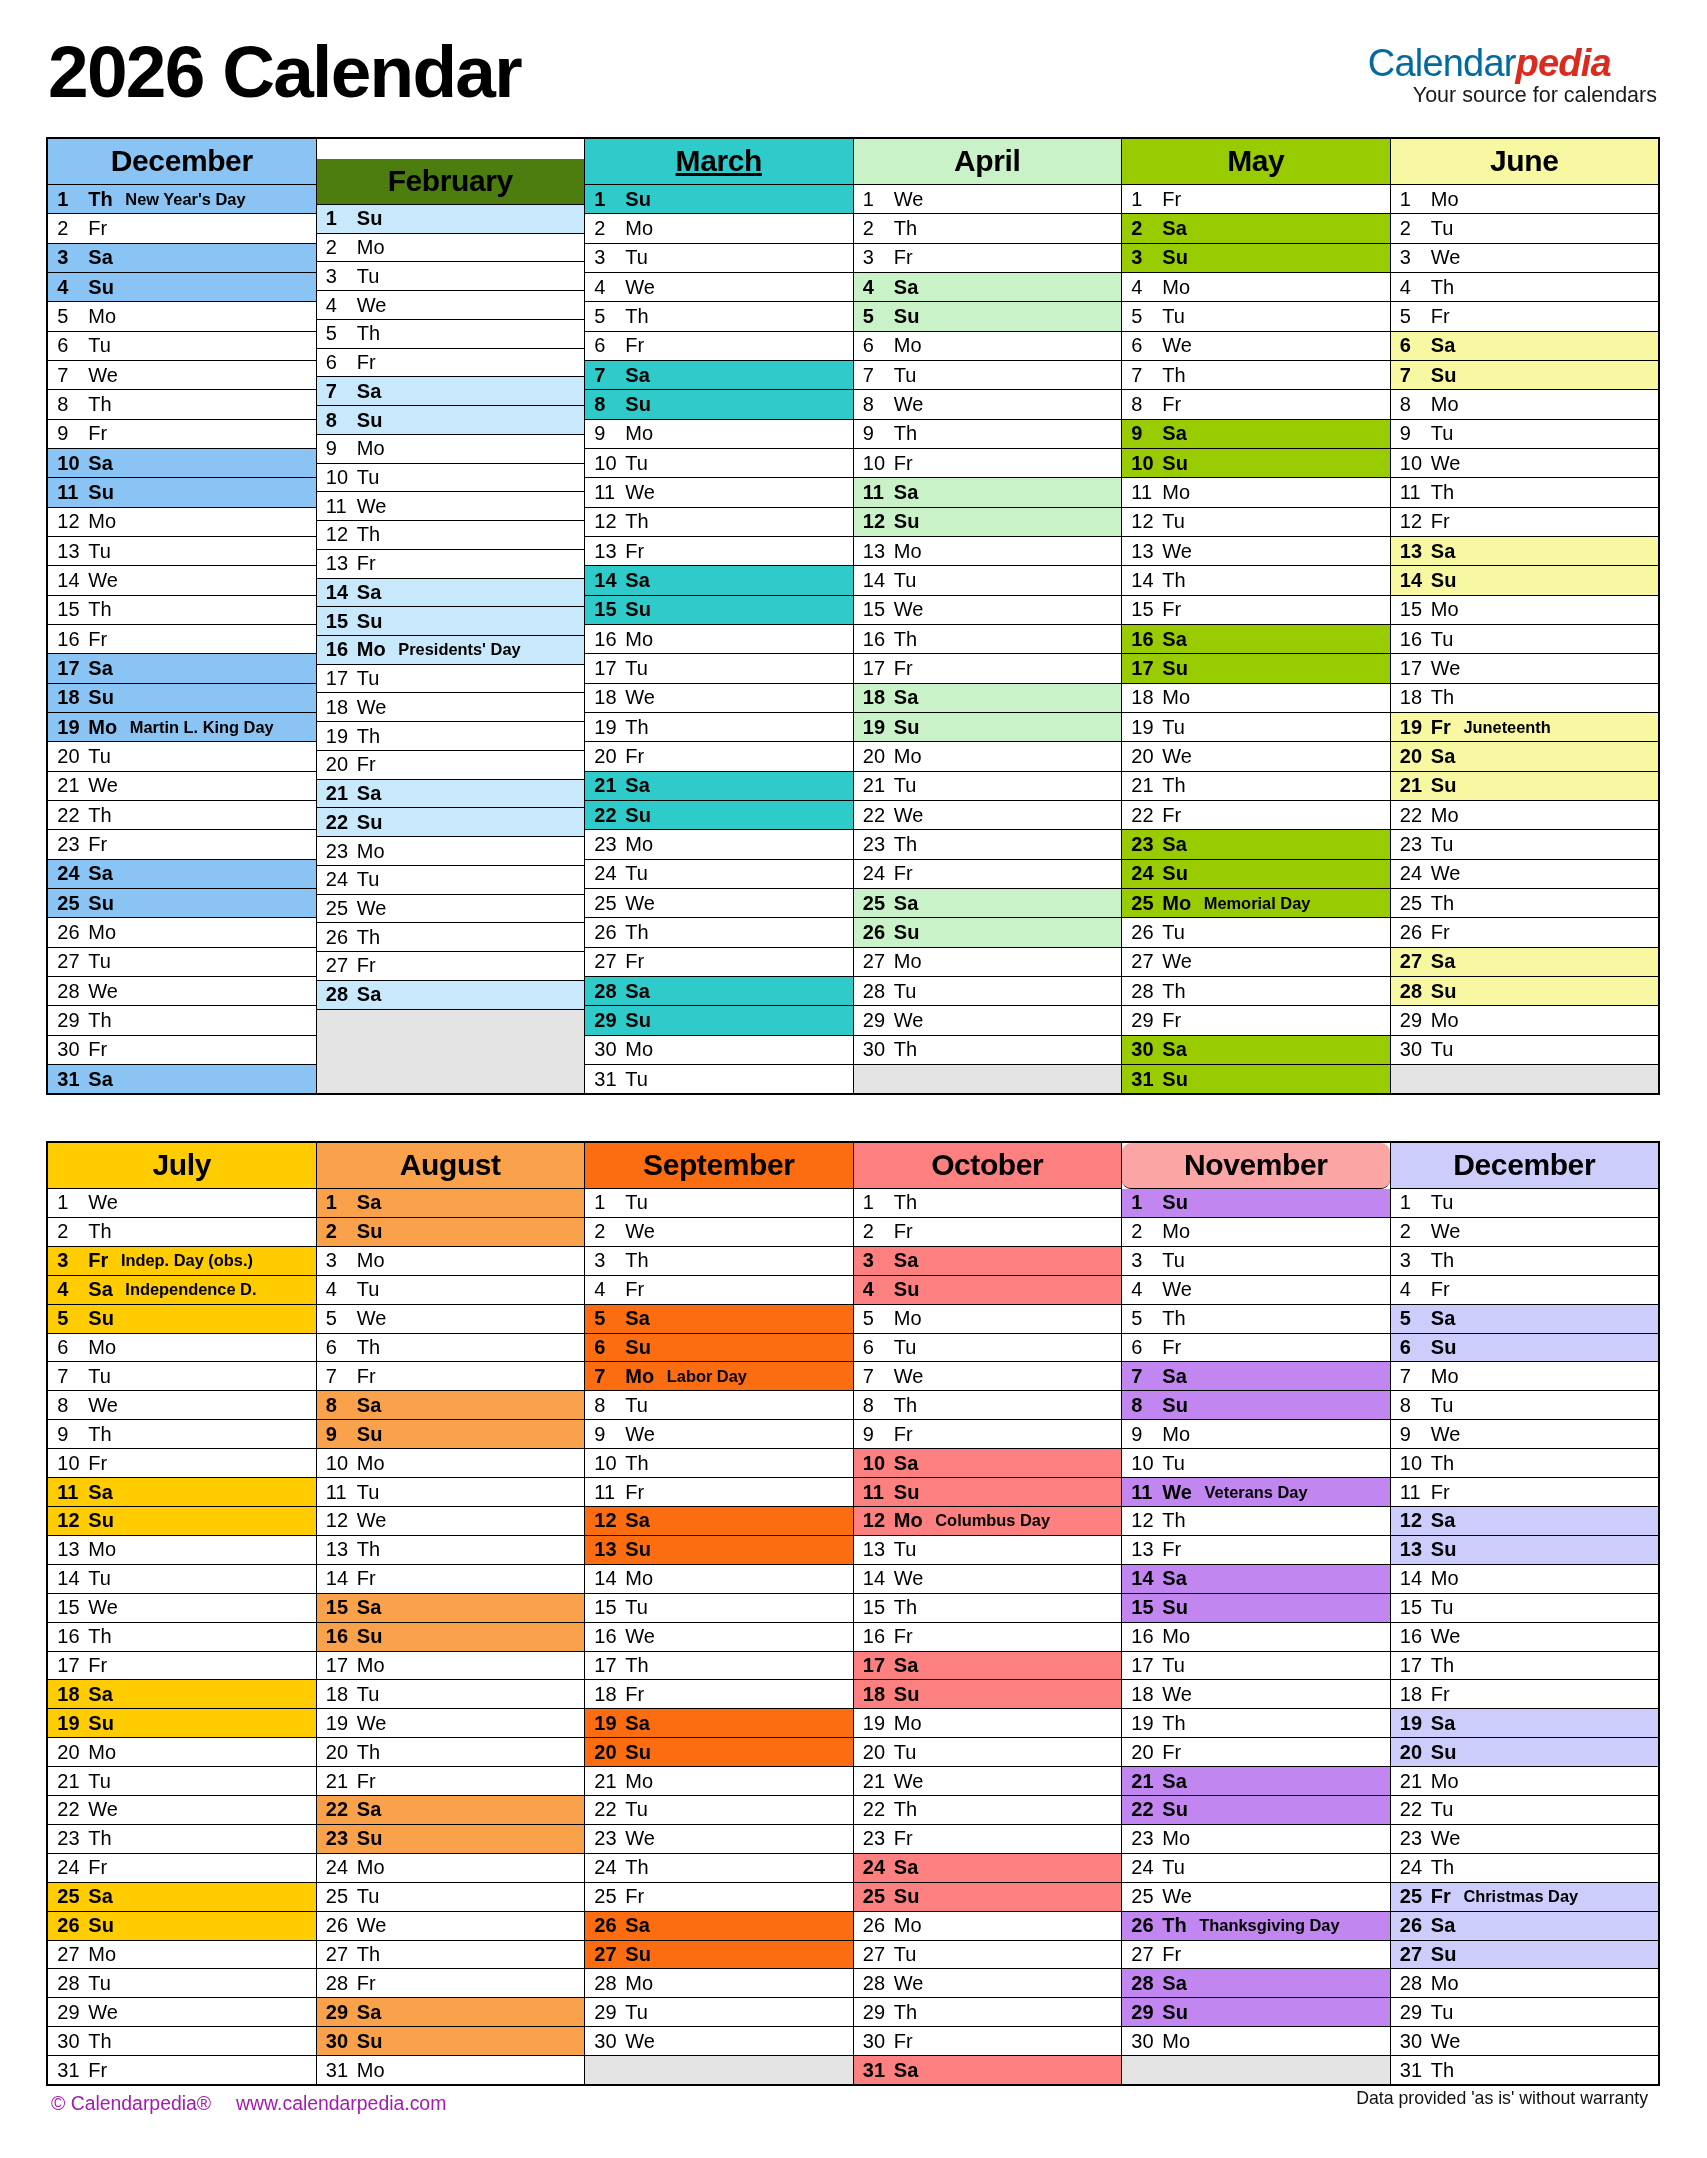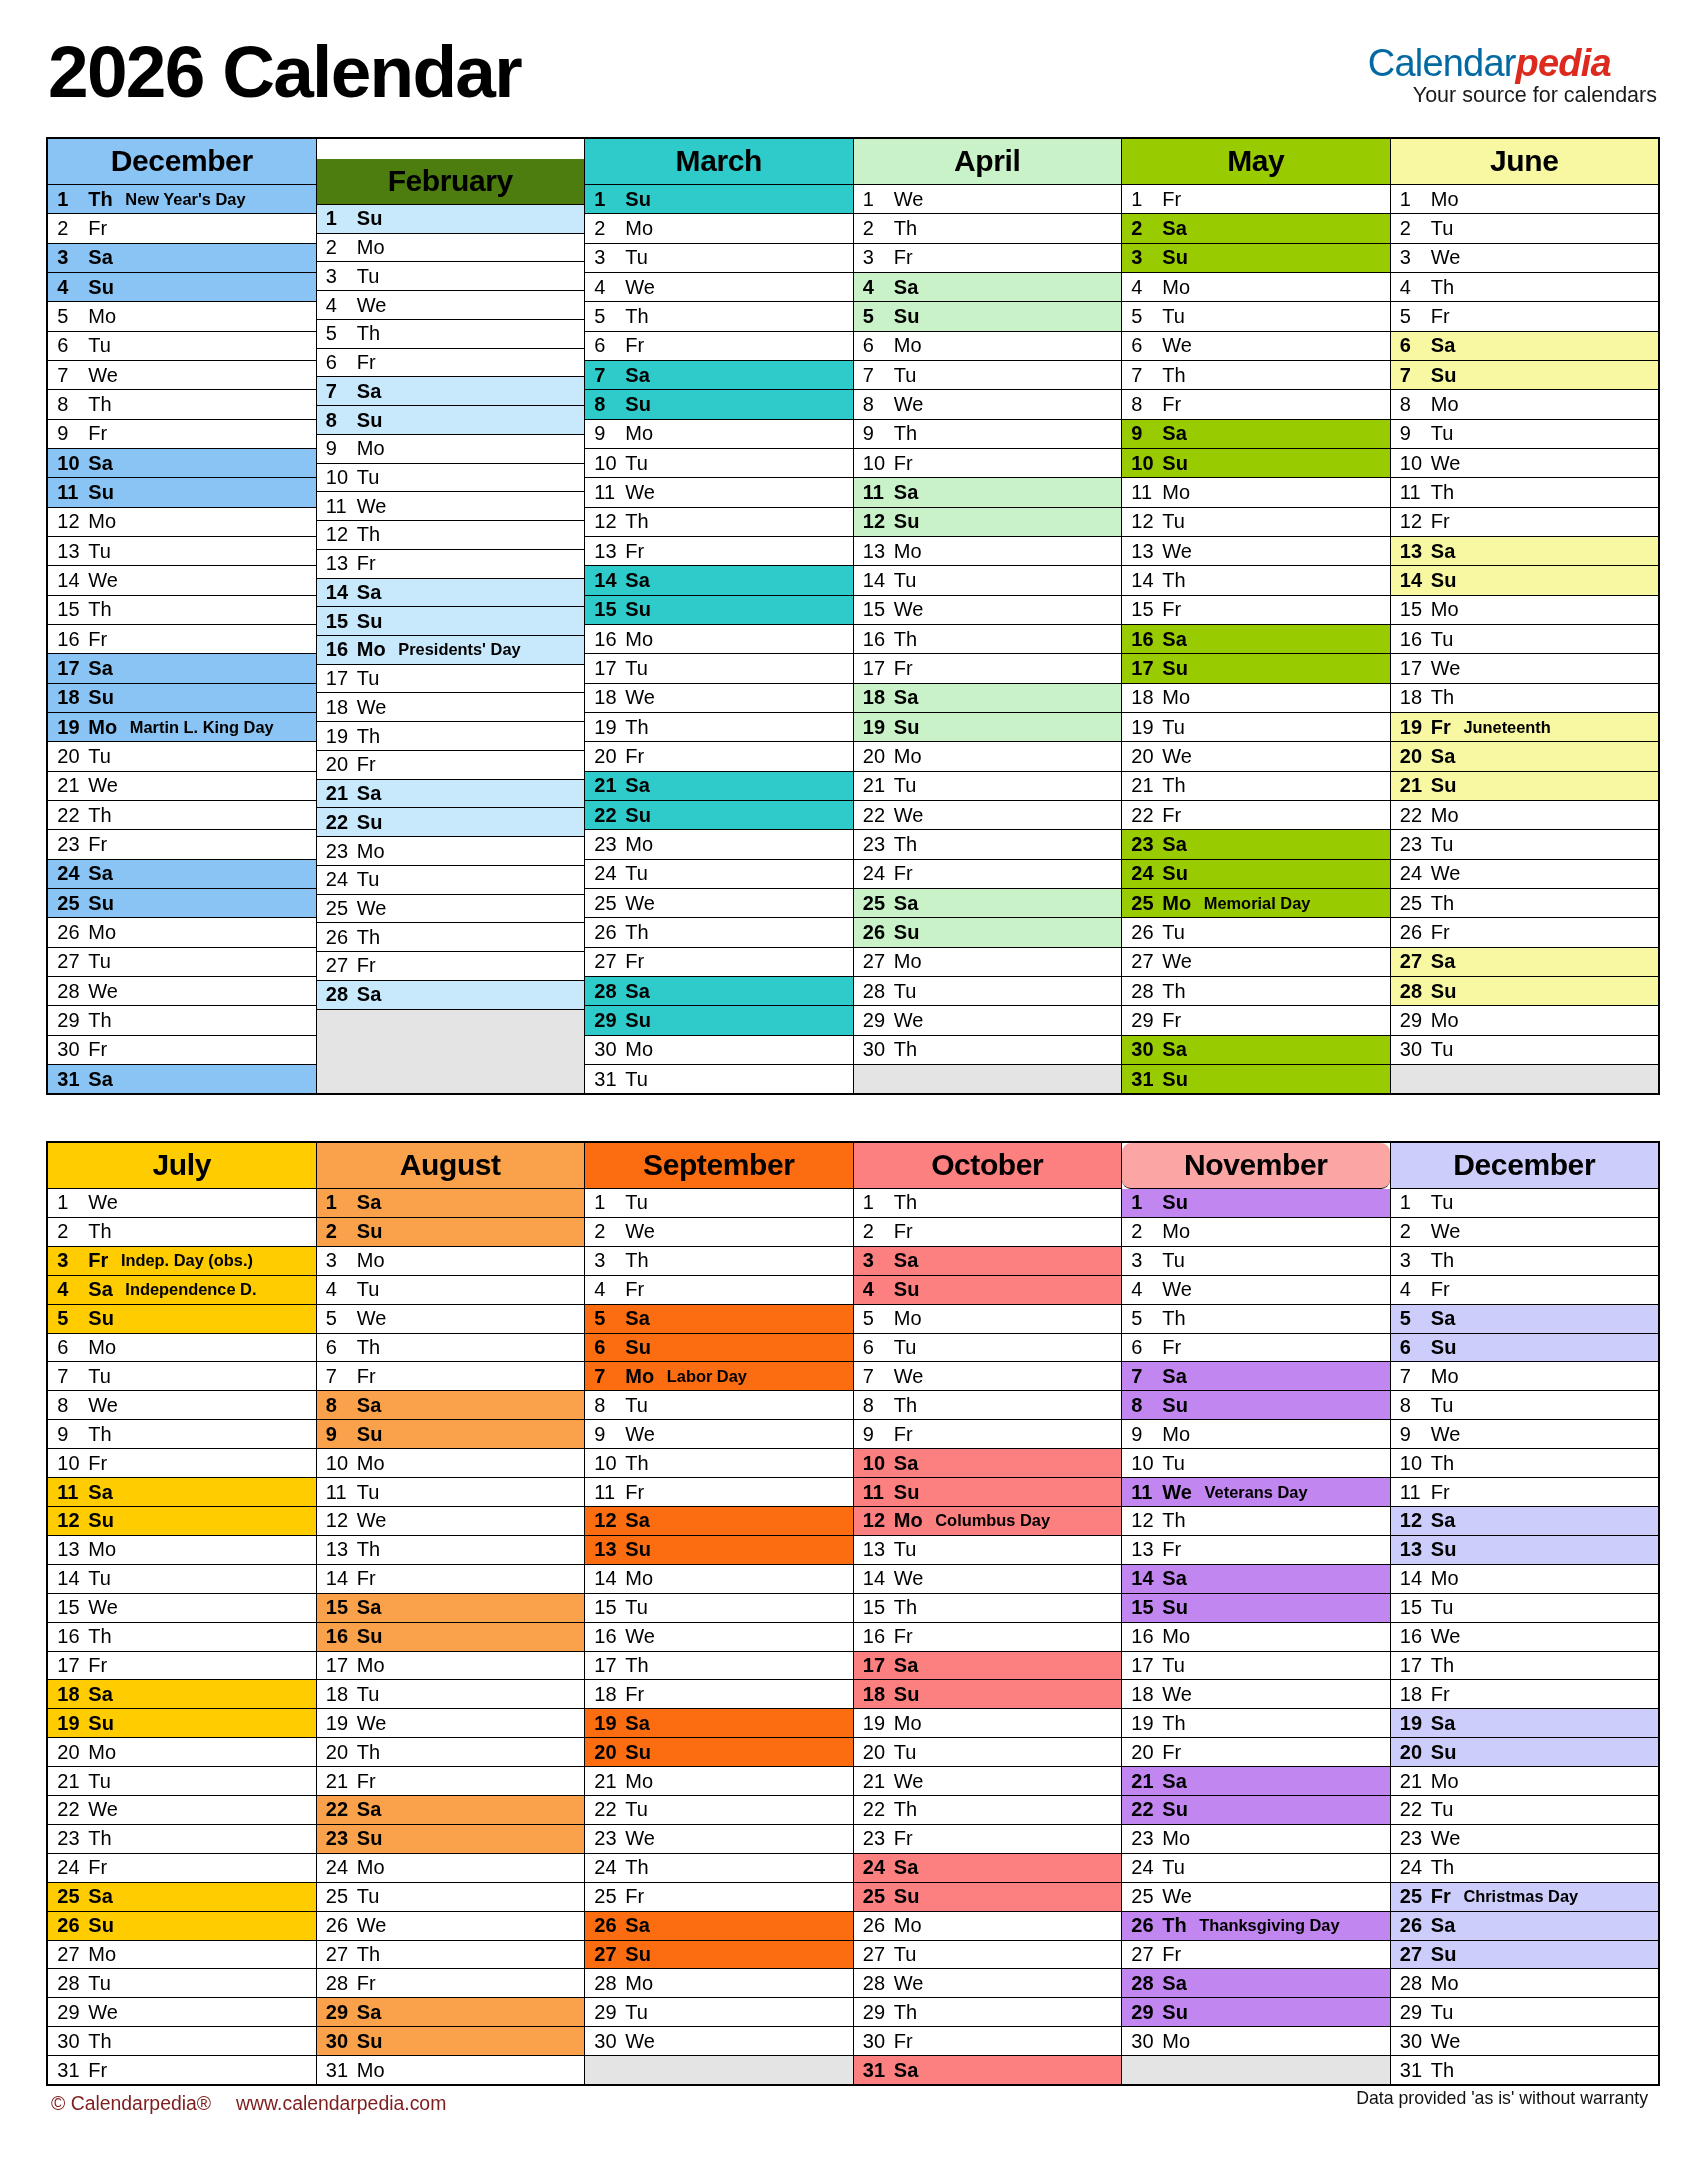--- a/index.html
+++ b/index.html
@@ -22,21 +22,21 @@
   .mh{height:46px;line-height:44px;text-align:center;font-weight:bold;font-size:30px;border-bottom:1.7px solid #000;box-sizing:border-box;letter-spacing:-0.4px;}
   .days{flex:1 1 auto;display:flex;flex-direction:column;min-height:0;}
   .day{flex:1 1 0;display:flex;align-items:center;border-bottom:1.7px solid #000;box-sizing:border-box;padding-left:9.3px;font-size:20px;white-space:nowrap;overflow:hidden;}
   .days > :last-child{border-bottom:none;}
   .day .num{flex:none;width:31px;}
   .day .wd{flex:none;}
   .day.hl{font-weight:bold;}
   .day .hol{font-weight:bold;font-size:16.4px;margin-left:12.6px;}
   .fill{background:#E4E4E4;border-bottom:none;}
 
-  .foot-left{position:absolute;left:51px;top:2092px;font-size:19.4px;color:#7f1d1d;}
+  .foot-left{position:absolute;left:51px;top:2092px;font-size:19.4px;color:#a21caf;}
   .foot-left .url{margin-left:25px;}
   .foot-right{position:absolute;right:60px;top:2088px;font-size:17.7px;color:#111;}
 </style>
 </head>
 <body>
 
 <div class="title">2026 Calendar</div>
 
 <div class="logo">
   <div class="logo-main"><span class="logo-black">Calendar</span><span class="logo-red">pedia</span></div>
@@ -288,21 +288,21 @@
           <span class="wd">Fr</span>
         </div>
         <div class="day hl" style="background: rgb(200, 233, 252);">
           <span class="num">28</span>
           <span class="wd">Sa</span>
         </div>
         <div class="fill" style="flex: 3 1 0px; background: rgb(228, 228, 228);"></div>
       </div>
     </div>
     <div class="month">
-      <div class="mh" style="background: rgb(47, 203, 203);">March</div>
+      <div class="mh" style="background: rgb(47, 203, 203); text-decoration: underline;">March</div>
       <div class="days">
         <div class="day hl" style="background: rgb(47, 203, 203);">
           <span class="num">1</span>
           <span class="wd">Su</span>
         </div>
         <div class="day">
           <span class="num">2</span>
           <span class="wd">Mo</span>
         </div>
         <div class="day">

